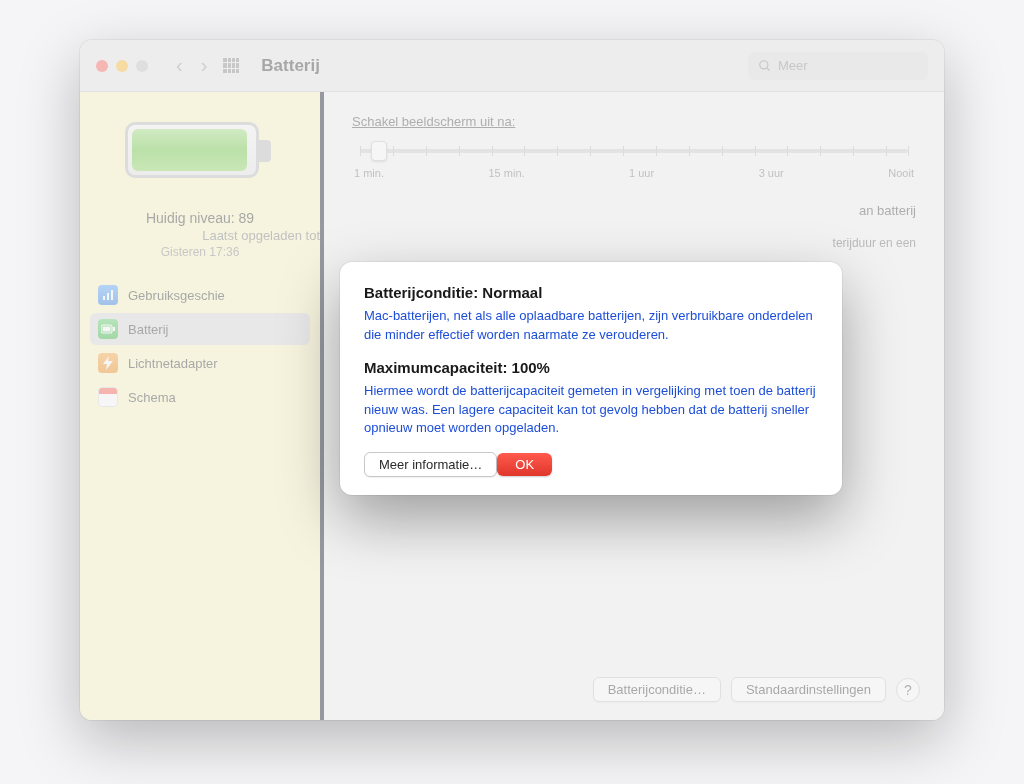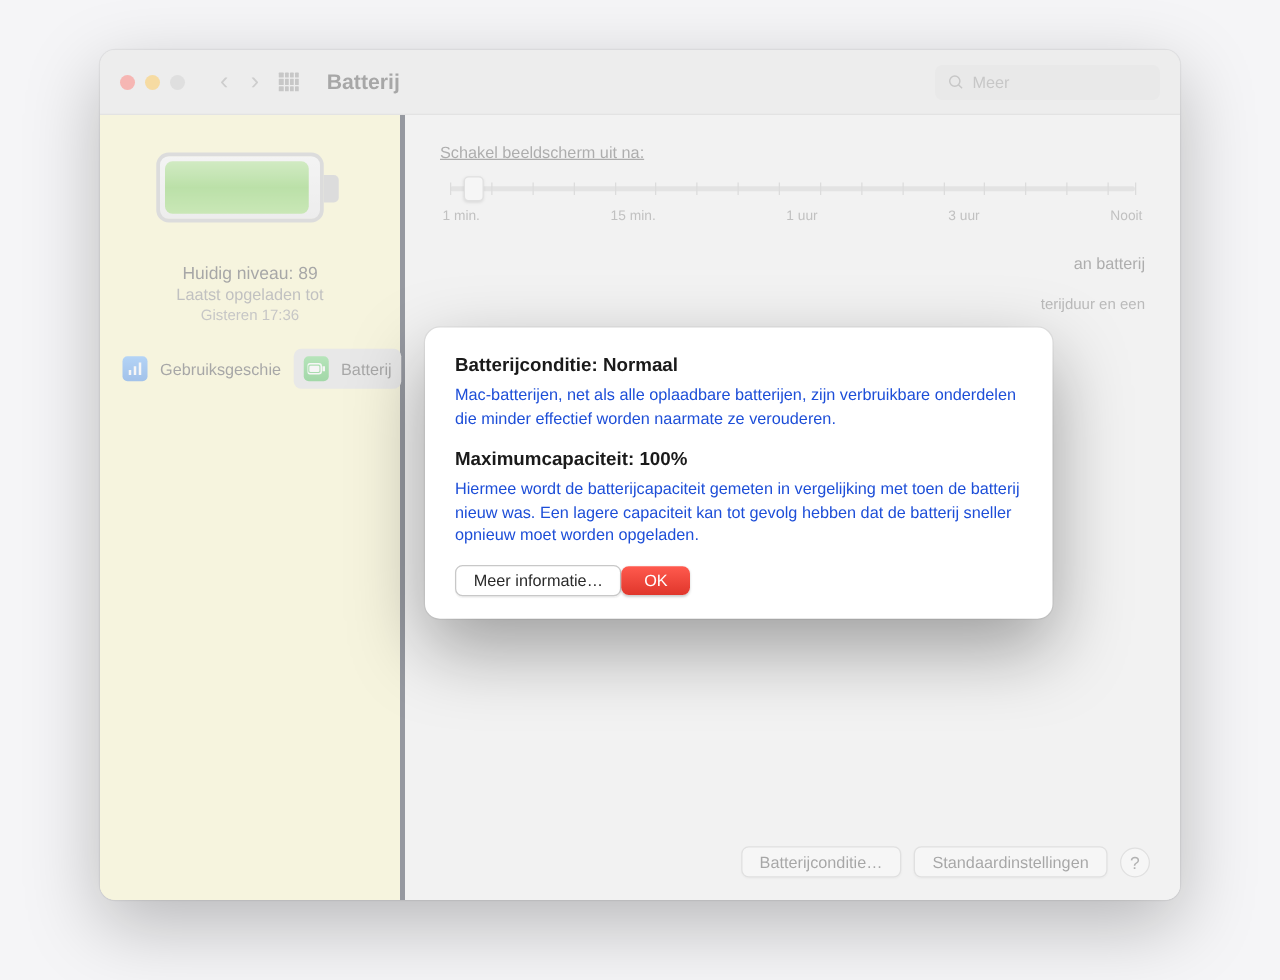--- a/index.html
+++ b/index.html
@@ -76,23 +76,23 @@
   .batt-fill {
     position:absolute; left:4px; top:4px; bottom:4px; width:90%;
     background: linear-gradient(to bottom, #a3e27f 0%, #6cc93e 50%, #8fda60 100%);
     border-radius:6px;
   }
   .batt-tip {
     position:absolute; right:4px; top:30px; width:12px; height:22px;
     background:#bfbfbf; border-radius: 0 4px 4px 0;
   }
   .level-line { text-align:center; font-size:14px; color:#3a3a3a; font-weight:500; }
-  .sub-line { text-align:center; font-size:13px; color:#7a7a7a; margin-top:2px; }
+  .sub-line { text-align:right; font-size:13px; color:#7a7a7a; margin-top:2px; }
   .time-line { text-align:center; font-size:12px; color:#888; margin-top:2px; margin-bottom: 20px;}
-  .sidebar-list { display:flex; flex-direction:row; gap:2px; padding: 0 10px;}
+  .sidebar-list { display:flex; flex-direction:column; gap:2px; padding: 0 10px;}
   .sidebar-item {
     display:flex; align-items:center; gap:10px;
     padding: 6px 8px; border-radius:6px;
     font-size:13px; color:#3a3a3a;
   }
   .sidebar-item.selected { background:#dcdcdc; }
   .sb-icon {
     width:20px; height:20px; border-radius:4px;
     display:flex; align-items:center; justify-content:center;
     flex-shrink:0;

